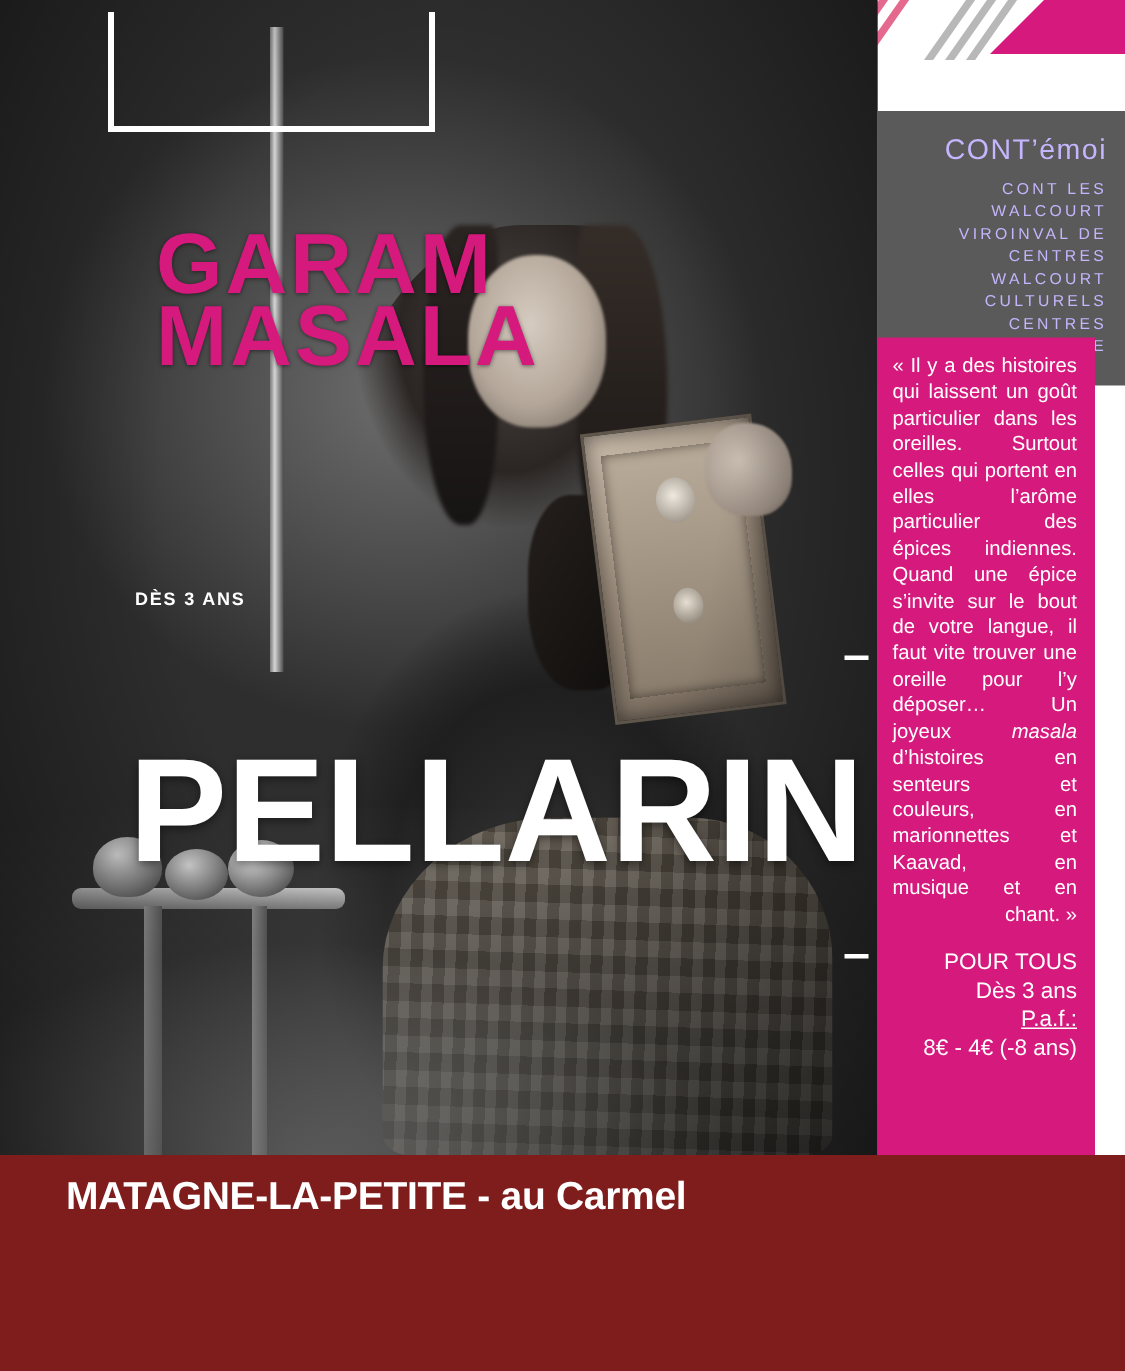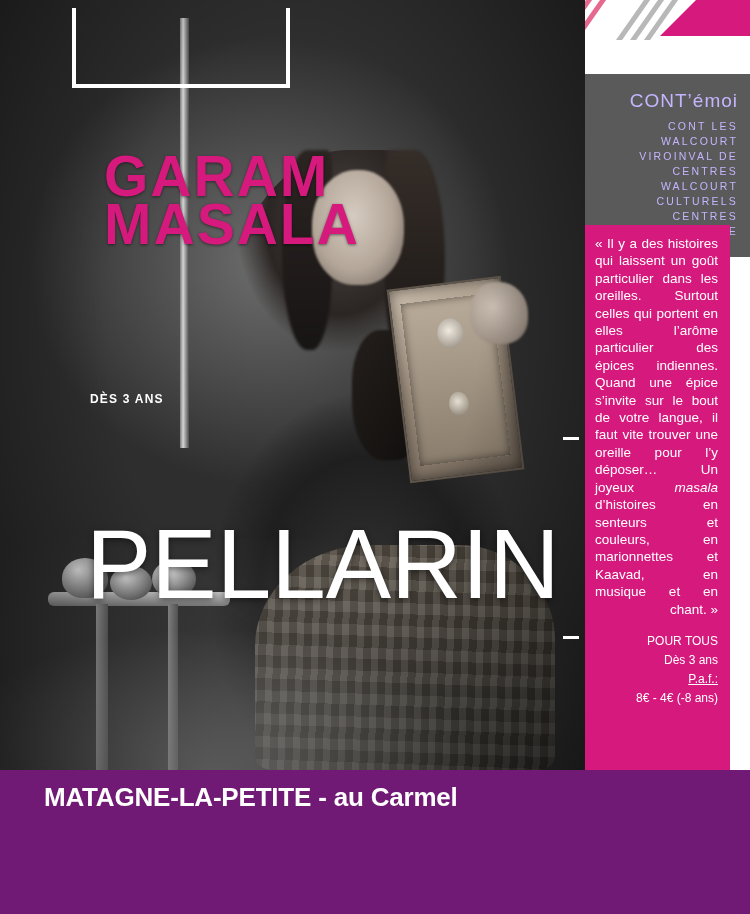--- a/index.html
+++ b/index.html
@@ -203,26 +203,25 @@
     font-weight: bold;
     letter-spacing: 1px;
     line-height: 70px;
     text-shadow: 0 2px 6px rgba(0,0,0,.45);
   }
   .pellarin {
     position: absolute;
     left: 86px; top: 490px;
     color: #ffffff;
     font-size: 98px;
-    font-weight: normal;
+    font-weight: bold;
     letter-spacing: 0px;
     line-height: 100px;
     white-space: nowrap;
     text-shadow: 0 2px 6px rgba(0,0,0,.45);
-    margin-top: 24px;
   }
 
   
   .grey-block {
     position: absolute;
     left: 585px; top: 42px;
     width: 165px; height: 183px;
     background: #5a5a5a;
     color: #c4b5fd;
     text-align: right;
@@ -248,29 +247,29 @@
   }
   .quote {
     font-size: 13.5px;
     line-height: 17.4px;
     text-align: justify;
     text-align-last: right;
     hyphens: auto;
   }
   .quote em { font-style: italic; }
   .info-block { margin-top: 14px; text-align: right; }
-  .info-block .lbl { font-size: 12px; line-height: 19px; }
+  .info-block .lbl { font-size: 15px; line-height: 19px; }
   .info-block .u { text-decoration: underline; text-align: right; }
 
   
   .band {
     position: absolute;
     left: 0; top: 770px;
     width: 750px; height: 144px;
-    background: #701a75;
+    background: #7f1d1d;
     color: #ffffff;
   }
   .band .venue {
     position: absolute; left: 44px; top: 12px;
     font-size: 26px; font-weight: bold; letter-spacing: -0.2px;
   }
   .band .date {
     position: absolute; left: 54px; top: 52px;
     font-size: 33px; font-weight: bold; letter-spacing: -0.3px;
   }

